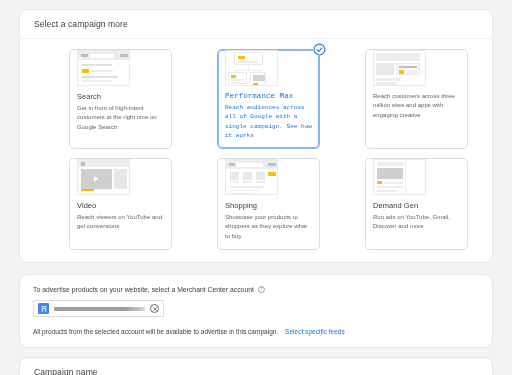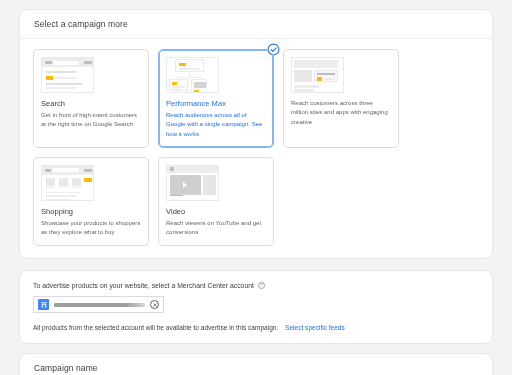--- a/index.html
+++ b/index.html
@@ -33,32 +33,34 @@
   }
   .panel-body { padding: 10px 13px 12px 13px; }
 
   
   .type-grid {
     display: flex;
     flex-wrap: wrap;
     gap: 9px;
   }
   .type-card {
-    width: 116px;
+    width: 103px;
     min-height: 87px;
     border: 1px solid #dadce0;
     border-radius: 5px;
-    padding: 7px 7px 8px 7px;
+    padding: 0 7px 8px 7px;
     background: #fff;
     position: relative;
     cursor: pointer;
+    margin-left: 36px;
   }
   .type-card.selected {
     border: 1px solid #8ab4f8;
     box-shadow: 0 0 0 1px #8ab4f8 inset;
+    font-family: Liberation Mono, monospace;
   }
   .type-card.selected .tc-title { color: #1a73e8; }
   .type-card.selected .tc-desc  { color: #1a73e8; }
   .check-badge {
     position: absolute;
     top: -7px; right: -7px;
     width: 13px; height: 13px;
     border-radius: 50%;
     background: #fff;
     display: flex; align-items: center; justify-content: center;
@@ -217,20 +219,35 @@
               <div class="bar light" style="left:9px;top:7px;width:11px;height:2px;"></div>
             </div>
             <div class="bar light" style="left:2px;top:27px;width:25px;height:2.5px;"></div>
             <div class="bar light" style="left:2px;top:31px;width:20px;height:2.5px;"></div>
           </div>
           <div class="tc-desc">Reach customers across three million sites and apps with engaging creative</div>
         </div>
 
         <div class="type-card">
           <div class="thumb">
+            <div class="bar light" style="left:0;top:0;width:53px;height:7px;"></div>
+            <div class="bar mid" style="left:3px;top:1.5px;width:4px;height:4px;"></div>
+            <div class="box" style="left:3px;top:9px;width:31px;height:20px;background:#cfcfcf;"></div>
+            <div style="position:absolute;left:16px;top:16px;width:0;height:0;
+                        border-left:4px solid #fff;border-top:3px solid transparent;
+                        border-bottom:3px solid transparent;"></div>
+            <div class="bar yellow" style="left:3px;top:29px;width:13px;height:1.5px;"></div>
+            <div class="box" style="left:36px;top:9px;width:13px;height:20px;background:#e6e6e6;"></div>
+          </div>
+          <div class="tc-title">Video</div>
+          <div class="tc-desc">Reach viewers on YouTube and get conversions</div>
+        </div>
+
+        <div class="type-card">
+          <div class="thumb">
             <div class="bar light" style="left:0;top:0;width:53px;height:9px;"></div>
             <div class="bar mid" style="left:3px;top:3px;width:6px;height:3px;"></div>
             <div class="bar" style="left:11px;top:2.5px;width:26px;height:4px;background:#fff;"></div>
             <div class="bar mid" style="left:42px;top:3px;width:8px;height:3px;"></div>
             <div class="box" style="left:4px;top:12px;width:9px;height:8px;"></div>
             <div class="box" style="left:17px;top:12px;width:9px;height:8px;"></div>
             <div class="box" style="left:30px;top:12px;width:9px;height:8px;"></div>
             <div class="bar yellow" style="left:42px;top:12px;width:8px;height:4px;"></div>
             <div class="bar light" style="left:4px;top:21px;width:9px;height:1.5px;"></div>
             <div class="bar light" style="left:17px;top:21px;width:9px;height:1.5px;"></div>
@@ -238,33 +255,31 @@
             <div class="bar light" style="left:4px;top:26px;width:34px;height:1.5px;"></div>
             <div class="bar light" style="left:4px;top:29.5px;width:30px;height:1.5px;"></div>
             <div class="bar light" style="left:4px;top:33px;width:24px;height:1.5px;"></div>
           </div>
           <div class="tc-title">Shopping</div>
           <div class="tc-desc">Showcase your products to shoppers as they explore what to buy</div>
         </div>
 
         <div class="type-card">
           <div class="thumb">
-            <div class="bar light" style="left:0;top:0;width:53px;height:7px;"></div>
-            <div class="bar mid" style="left:3px;top:1.5px;width:4px;height:4px;"></div>
-            <div class="box" style="left:3px;top:9px;width:31px;height:20px;background:#cfcfcf;"></div>
-            <div style="position:absolute;left:16px;top:16px;width:0;height:0;
-                        border-left:4px solid #fff;border-top:3px solid transparent;
-                        border-bottom:3px solid transparent;"></div>
-            <div class="bar yellow" style="left:3px;top:29px;width:13px;height:1.5px;"></div>
-            <div class="box" style="left:36px;top:9px;width:13px;height:20px;background:#e6e6e6;"></div>
-          </div>
-          <div class="tc-title">Video</div>
-          <div class="tc-desc">Reach viewers on YouTube and get conversions</div>
-        </div>
-
+            <div class="bar light" style="left:3px;top:2px;width:26px;height:4px;"></div>
+            <div class="box" style="left:3px;top:8px;width:26px;height:11px;background:#cfcfcf;"></div>
+            <div class="bar yellow" style="left:3px;top:21px;width:5px;height:3px;"></div>
+            <div class="bar light" style="left:10px;top:22px;width:19px;height:2px;"></div>
+            <div class="bar light" style="left:3px;top:26px;width:26px;height:2px;"></div>
+            <div class="bar light" style="left:3px;top:30px;width:20px;height:2px;"></div>
+            <div class="bar light" style="left:31px;top:1px;width:1px;height:34px;"></div>
+          </div>
+          <div class="tc-title">Demand Gen</div>
+          <div class="tc-desc">Run ads on YouTube, Gmail, Discover and more</div>
+        </div>
 
       </div>
     </div>
   </div>
 
   <div class="spacer-12"></div>
 
   <div class="panel">
     <div style="padding:11px 13px 12px 13px;">
       <div class="mc-label">

